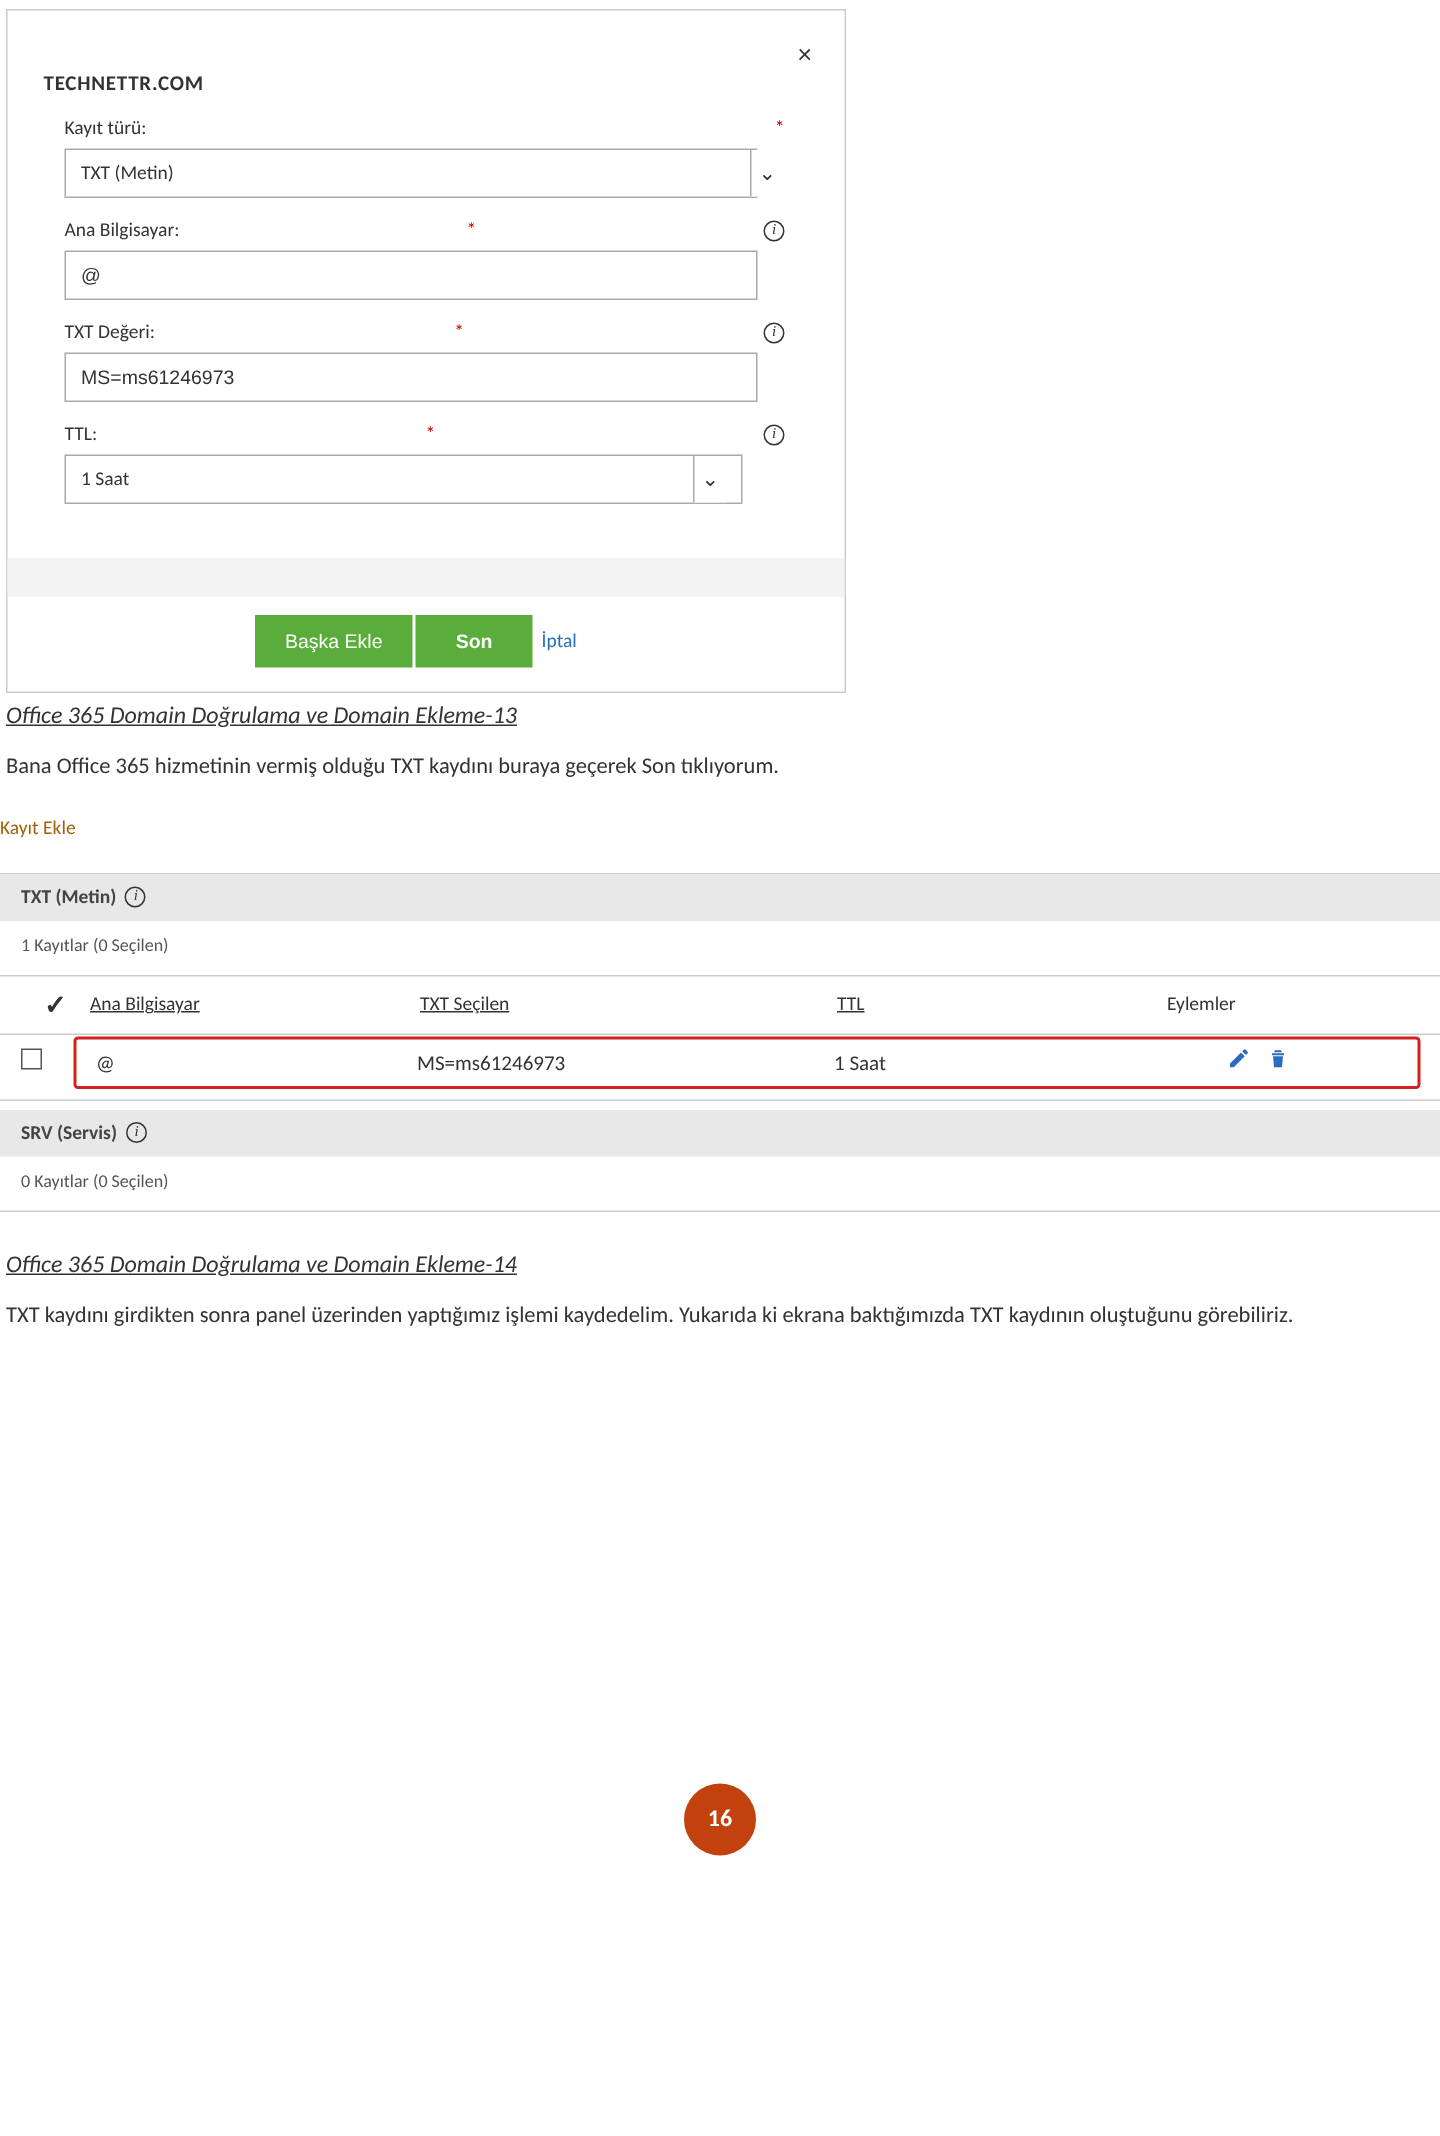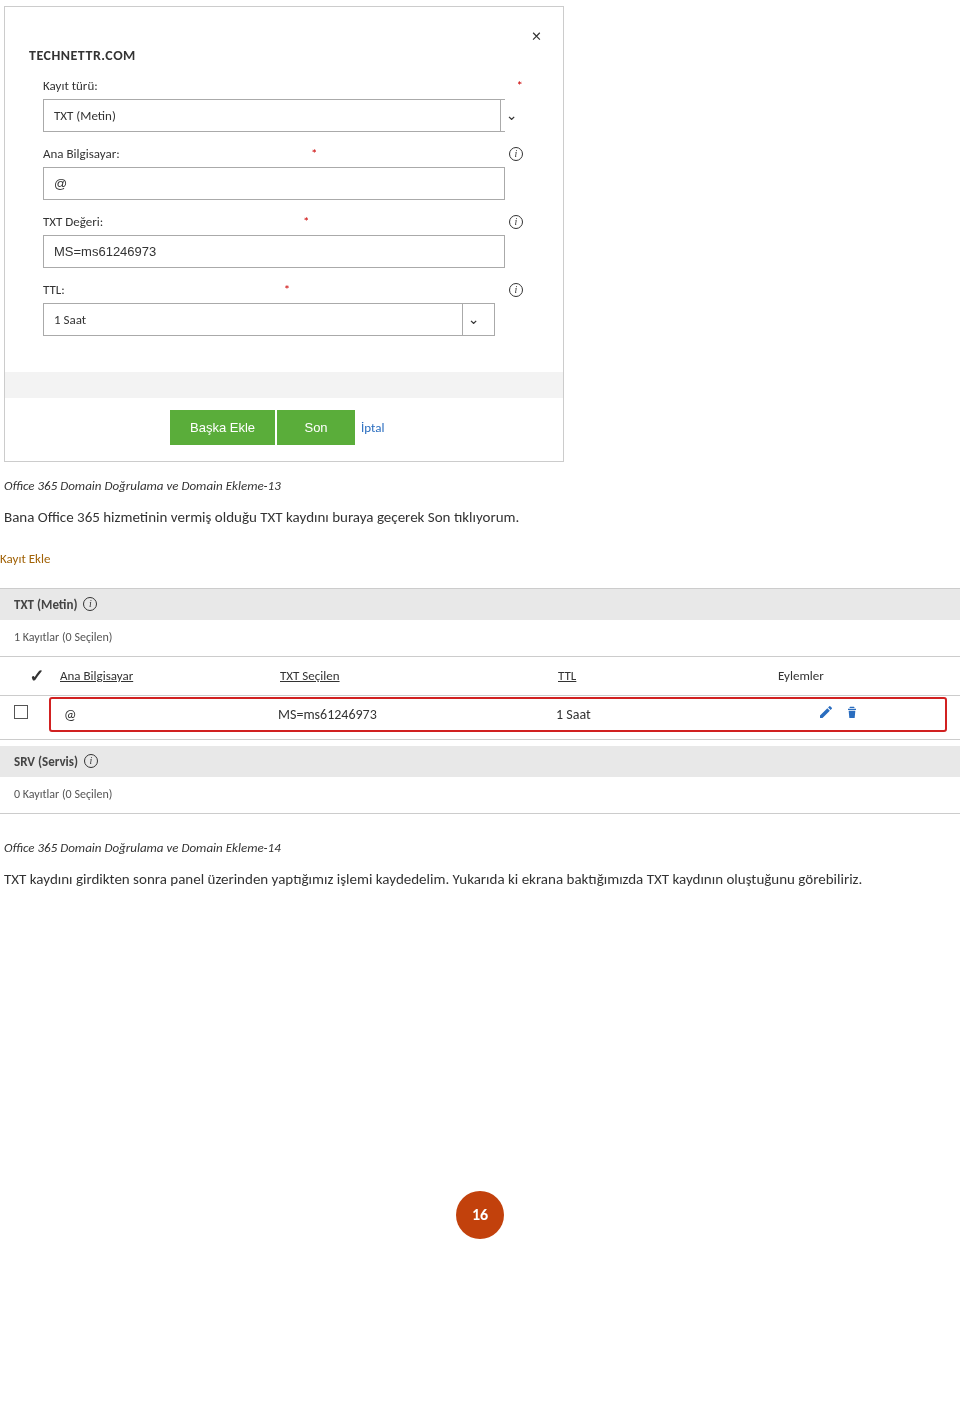--- a/index.html
+++ b/index.html
@@ -13,23 +13,23 @@
   .field-label { font-size: 13px; display: flex; align-items: center; gap: 3px; justify-content: space-between; }
   .req { color: #c00; }
   .info-icon { display: inline-flex; width: 14px; height: 14px; border: 1px solid #333; border-radius: 50%; font-size: 10px; font-style: italic; font-family: Georgia, serif; align-items: center; justify-content: center; line-height: 1; }
   .select-wrap, .input-wrap { position: relative; margin-top: 6px; }
   .select-box, .text-box { width: 462px; border: 1px solid #aaa; padding: 8px 28px 8px 10px; font-size: 13px; background: #fff; color: #333; }
   .select-box.short { width: 452px; }
   .select-wrap .select-caret-box { position: absolute; right: 1px; top: 1px; bottom: 1px; width: 22px; border-left: 1px solid #aaa; display: flex; align-items: center; justify-content: center; background: #fff; }
   .footer-area { background: #f3f3f3; margin-top: 36px; height: 26px; }
   .btn-row { display: flex; align-items: center; gap: 2px; padding: 12px 0 16px 165px; }
   .btn-green { background: #5aad3a; color: #fff; border: none; padding: 10px 20px; font-size: 13px; cursor: pointer; min-width: 88px; }
-  .btn-green.narrow { min-width: 78px; padding: 10px 26px; }
+  .btn-green.narrow { min-width: 78px; padding: 10px 26px; font-weight: bold; }
   .link-cancel { color: #2a6dbf; font-size: 13px; cursor: pointer; margin-left: 4px; }
-  .caption { font-style: italic; font-size: 13px; margin: 16px 0 0 4px; }
+  .caption { font-style: italic; font-size: 16px; margin: 6px 0 0 4px; text-decoration: underline; }
   .body-text { font-size: 15px; margin: 14px 4px 0 4px; line-height: 1.45; }
   .link-add { color: #a16207; font-size: 13px; display: block; text-align: left; margin: 22px auto 22px auto; cursor: pointer; }
   .hr { border: none; border-top: 1px solid #ccc; margin: 0; }
   .section-hdr { background: #e8e8e8; padding: 8px 14px; font-size: 13px; display: flex; align-items: center; gap: 6px; }
   .section-hdr .txt { font-weight: 700; color: #444; }
   .subcount { font-size: 12px; color: #555; padding: 10px 14px 12px 14px; }
   .tbl { width: 100%; }
   .tbl-head, .tbl-row { display: flex; align-items: center; padding: 8px 14px; }
   .tbl-head { border-top: 1px solid #ccc; border-bottom: 1px solid #ccc; }
   .col-check { width: 46px; display: flex; justify-content: center; }

